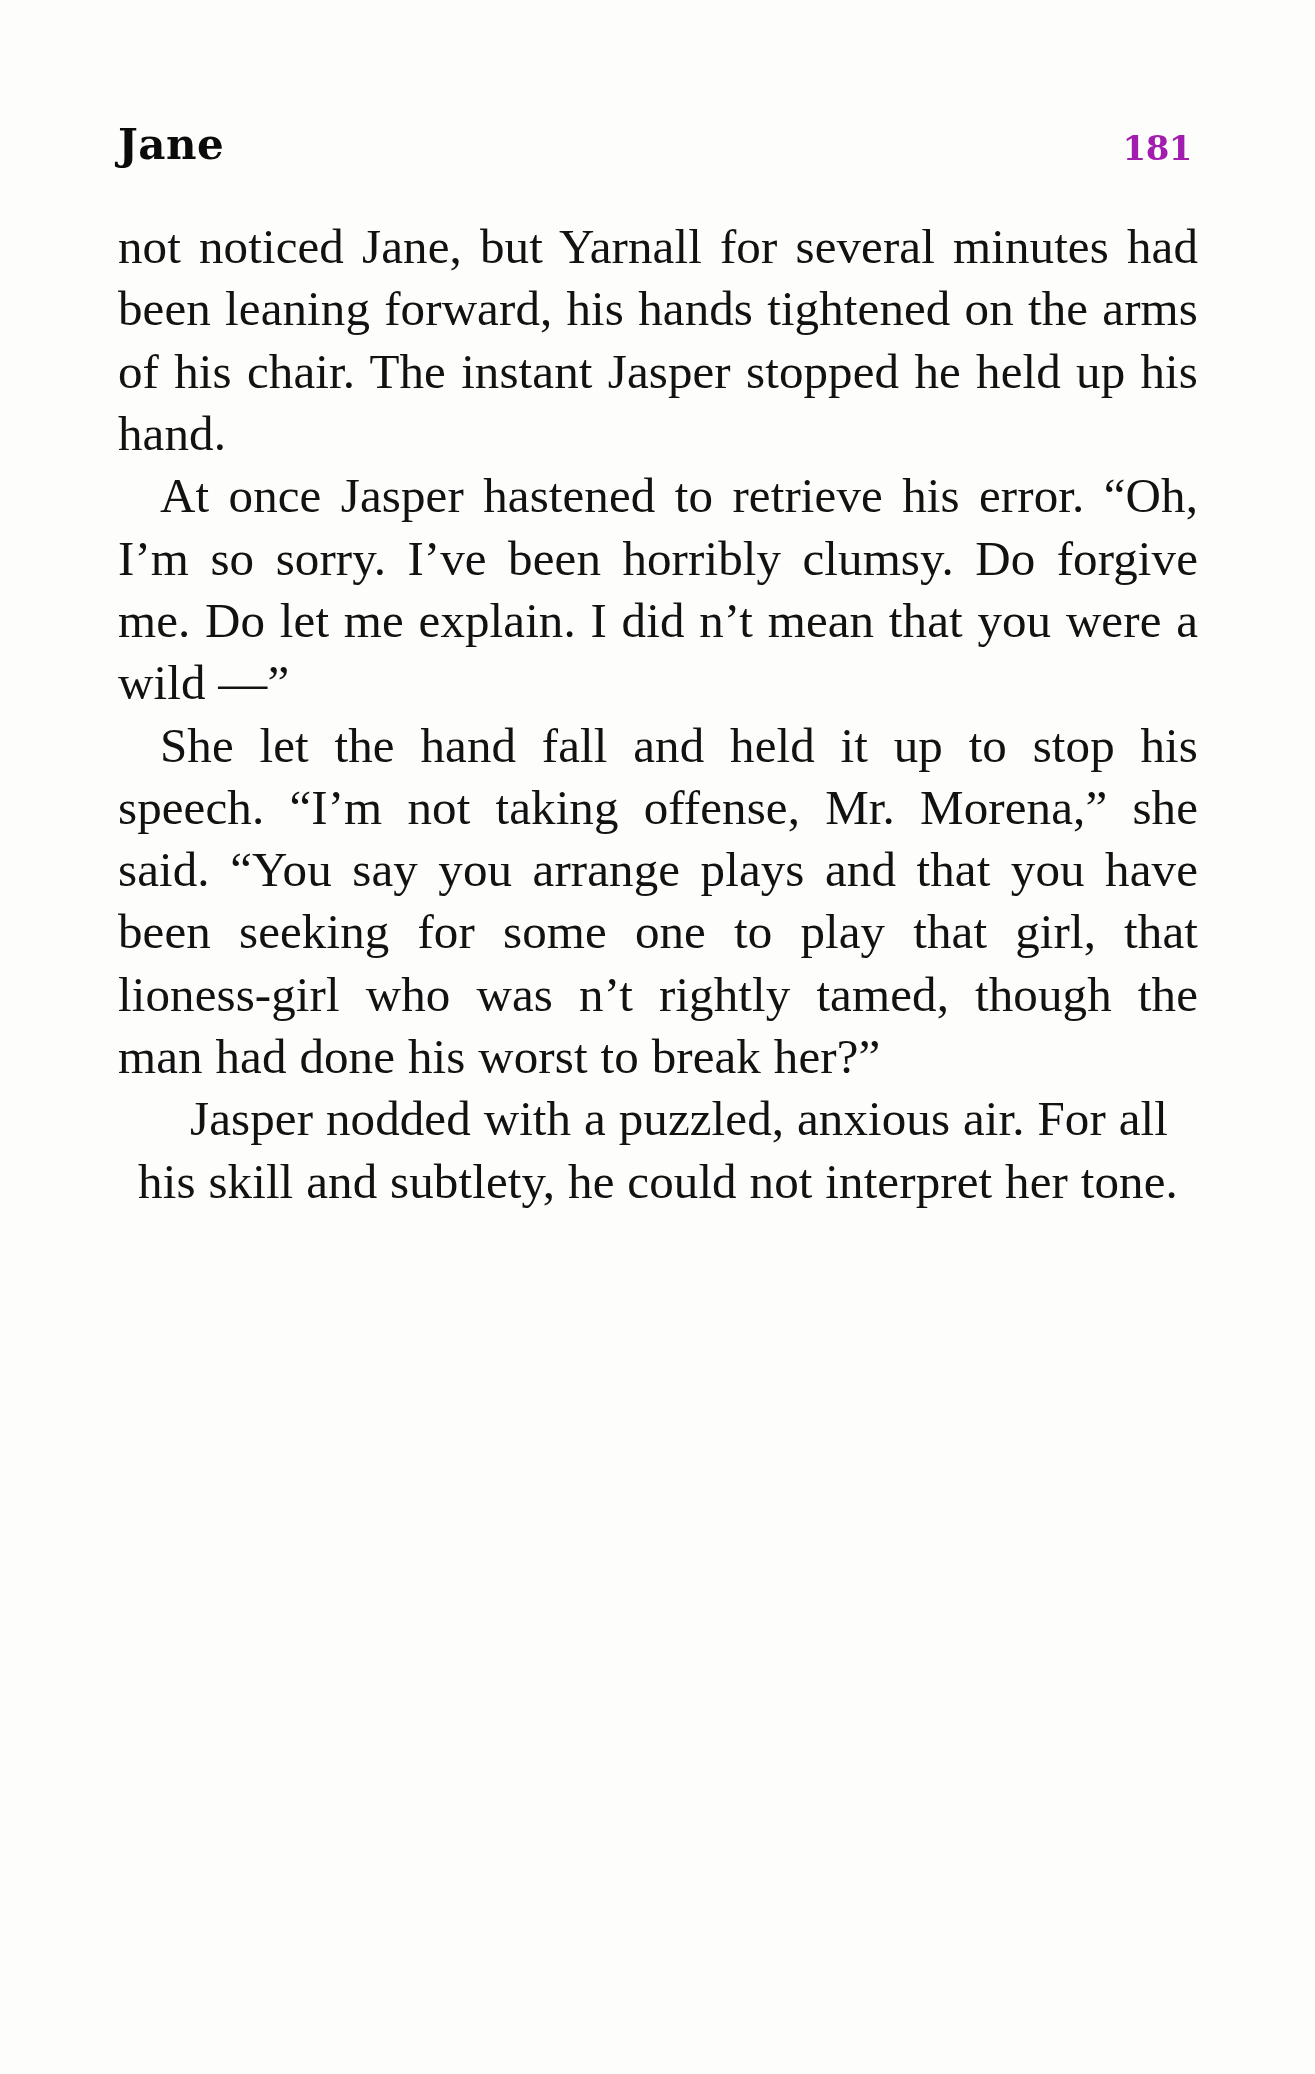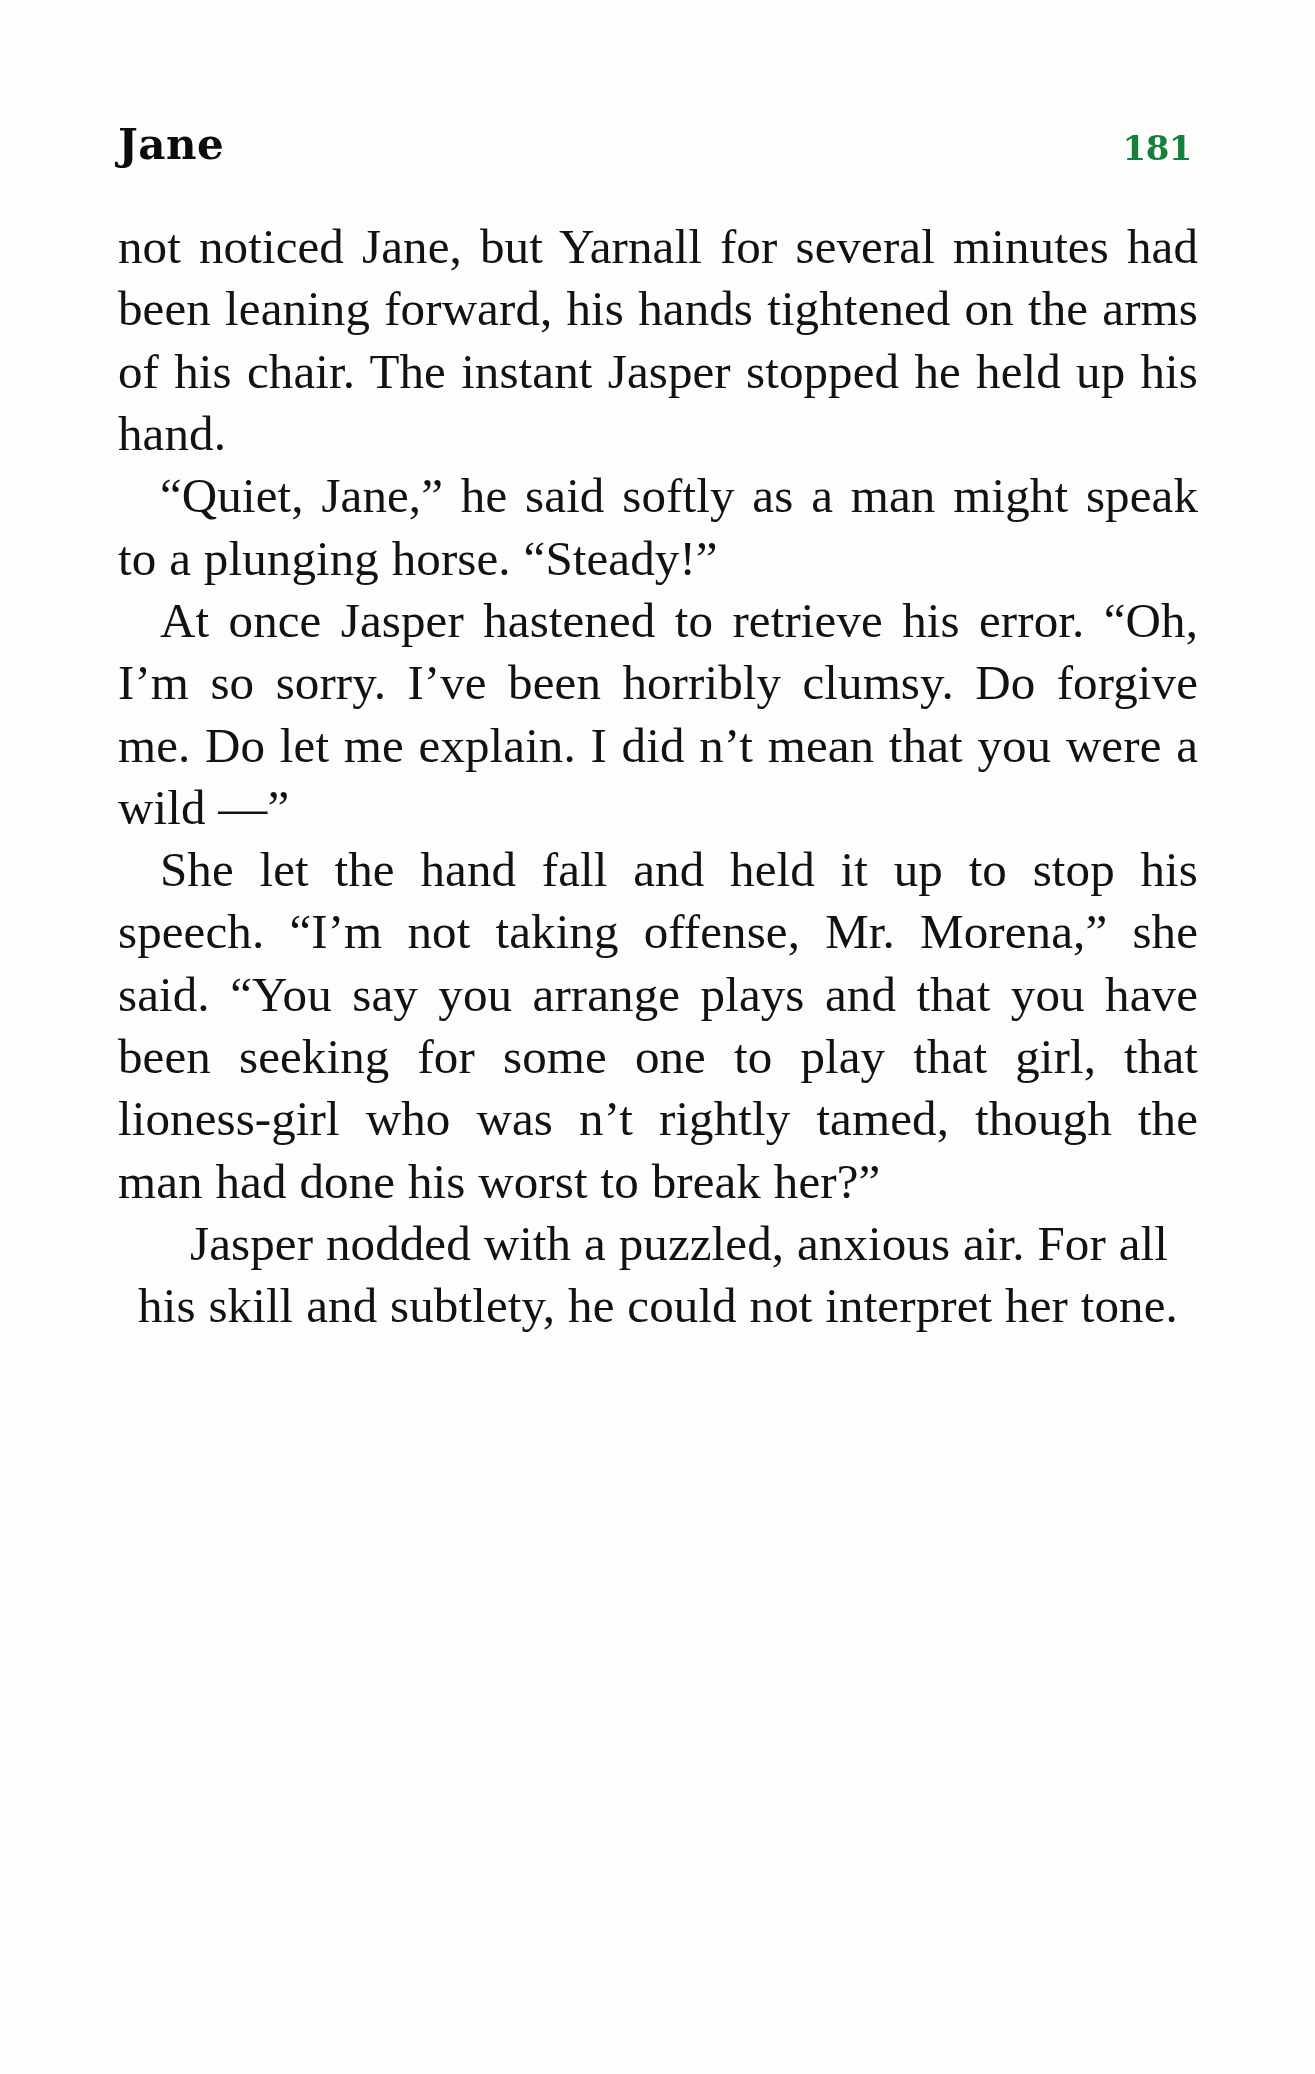--- a/index.html
+++ b/index.html
@@ -44,21 +44,21 @@
     color: #0b0b0b;
   }
   .head-folio {
     position: absolute;
     right: 6px;
     top: 8px;
     font-family: "DejaVu Serif", serif;
     font-weight: 700;
     font-size: 34px;
     letter-spacing: -0.5px;
-    color: #15803d;
+    color: #a21caf;
   }
   .body-text p {
     margin: 0;
     font-size: 49px;
     line-height: 1.272;
     text-align: justify;
     text-justify: inter-word;
     color: #121212;
     letter-spacing: 0.1px;
     word-spacing: 0.5px;
@@ -82,20 +82,19 @@
 <div class="page">
   <div class="page-inner">
 
     <div class="running-head">
       <div class="head-title">Jane</div>
       <div class="head-folio">181</div>
     </div>
 
     <div class="body-text">
       <p class="noindent">not noticed Jane, but Yarnall for several minutes had been leaning forward, his hands tightened on the arms of his chair. The instant Jasper stopped he held up his hand.</p>
-      <p class="indent">“Quiet, Jane,” he said softly as a man might speak to a plunging horse. “Steady!”</p>
       <p class="indent">At once Jasper hastened to retrieve his error. “Oh, I’m so sorry. I’ve been horribly clumsy. Do forgive me. Do let me explain. I did n’t mean that you were a wild —”</p>
       <p class="indent">She let the hand fall and held it up to stop his speech. “I’m not taking offense, Mr. Morena,” she said. “You say you arrange plays and that you have been seeking for some one to play that girl, that lioness-girl who was n’t rightly tamed, though the man had done his worst to break her?”</p>
       <p class="indent">Jasper nodded with a puzzled, anxious air. For all his skill and subtlety, he could not interpret her tone.</p>
     </div>
 
   </div>
 </div>
 
 </body></html>

